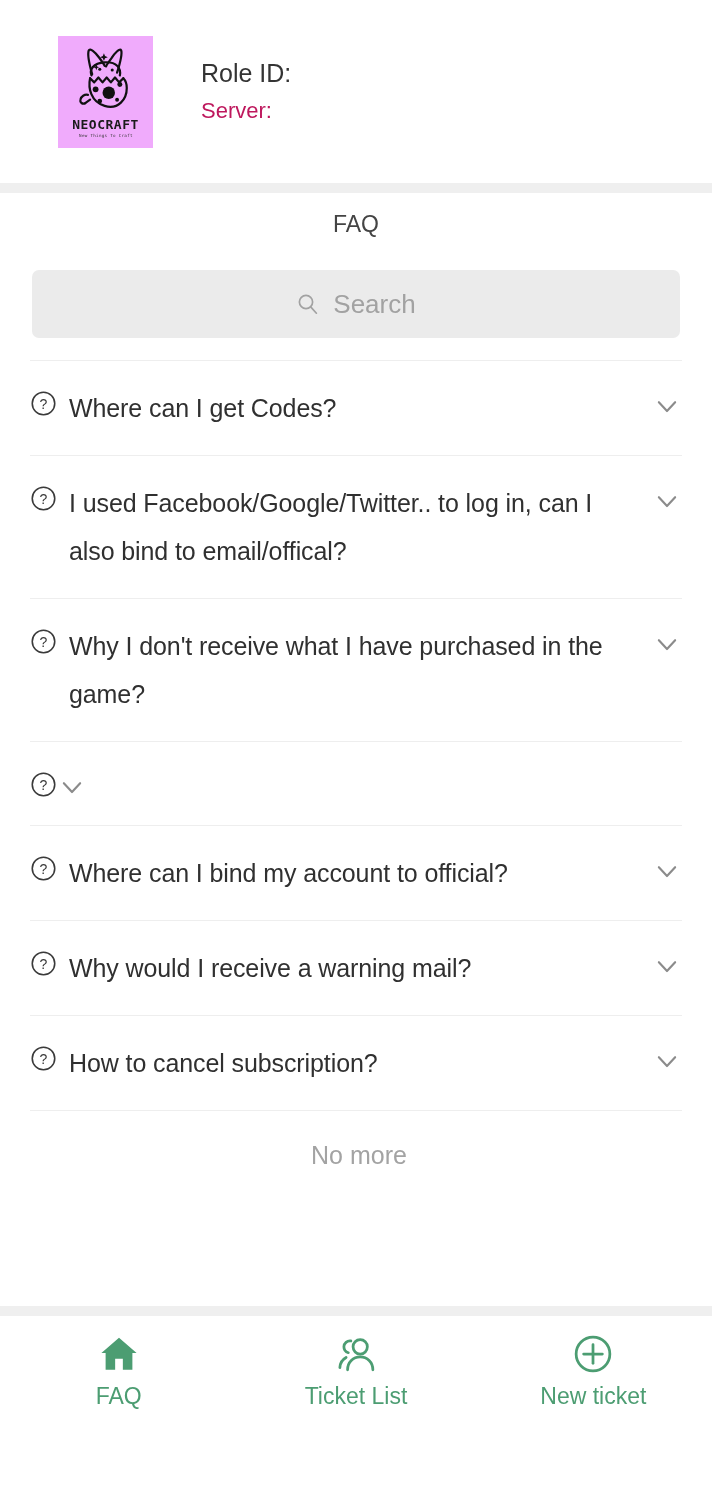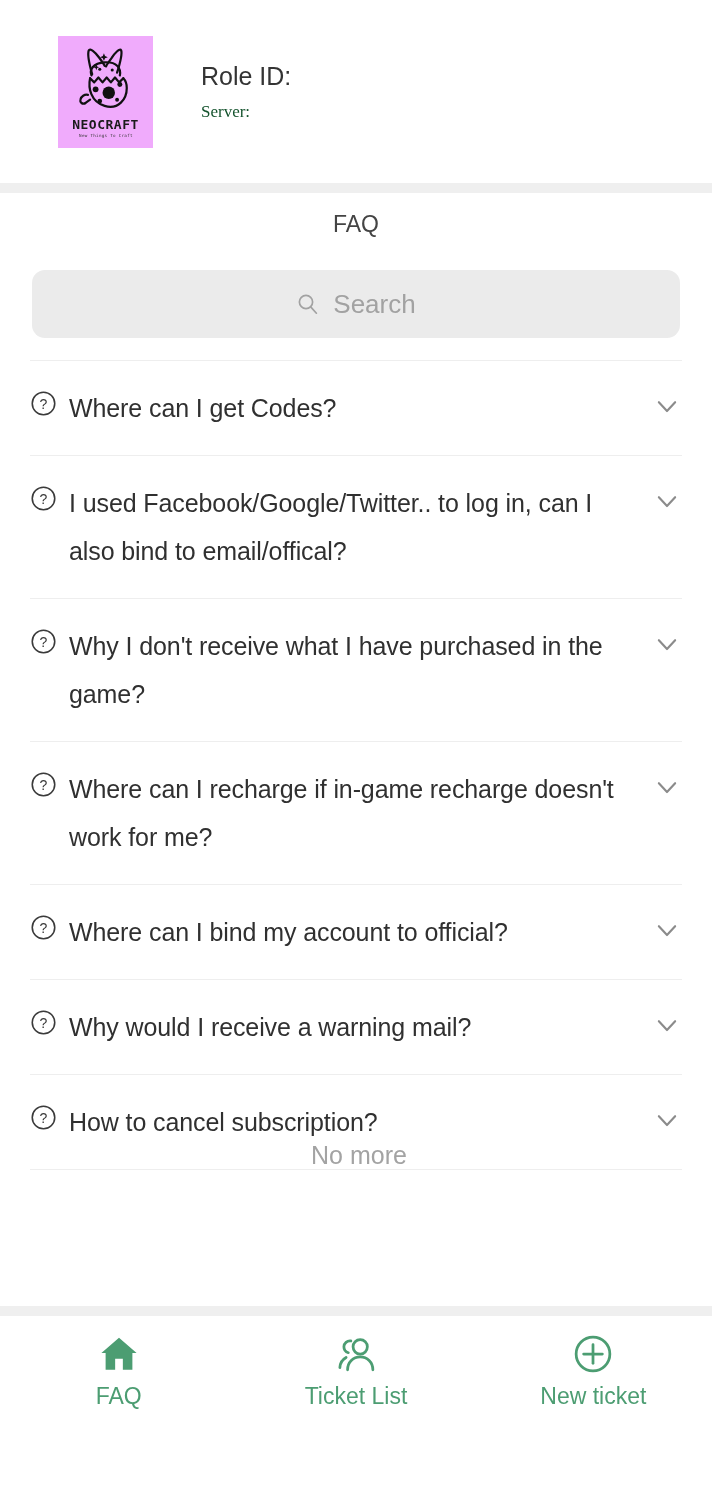--- a/index.html
+++ b/index.html
@@ -73,24 +73,23 @@
     display: flex;
     flex-direction: column;
     gap: 14px;
   }
   .role-id {
     font-size: 25px;
     color: #343434;
     line-height: 1;
   }
   .server {
-    font-size: 17px;
-    color: #14532d;
-    line-height: 1;
-    font-family: Liberation Serif, serif;
+    font-size: 22px;
+    color: #be185d;
+    line-height: 1;
   }
 
   
   .band {
     position: absolute;
     left: 0;
     width: 712px;
     height: 10px;
     background: #efefef;
   }
@@ -108,21 +107,21 @@
     line-height: 1;
   }
 
   
   .search-bar {
     position: absolute;
     left: 32px; top: 270px;
     width: 648px;
     height: 68px;
     background: #ebebeb;
-    border-radius: 13px;
+    border-radius: 7px;
     display: flex;
     align-items: center;
     justify-content: center;
     gap: 13px;
   }
   .search-icon { width: 24px; height: 24px; display:block; }
   .search-placeholder {
     font-size: 26px;
     color: #a2a2a2;
     line-height: 1;
@@ -278,21 +277,20 @@
       <svg class="chev" viewBox="0 0 24 24">
         <polyline points="5.5,9 12,16 18.5,9" fill="none" stroke="#8b8b8b" stroke-width="1.7" stroke-linecap="round" stroke-linejoin="round"></polyline>
       </svg>
     </div>
 
     <div class="faq-item">
       <svg class="q-icon" viewBox="0 0 24 24">
         <circle cx="12" cy="12" r="10" fill="none" stroke="#3a3a3a" stroke-width="1.4"></circle>
         <text x="12" y="16.6" text-anchor="middle" font-family="Liberation Sans, sans-serif" font-size="12.5" fill="#3a3a3a">?</text>
       </svg>
-      <div class="q-text">Where can I recharge if in-game recharge doesn't work for me?</div>
       <svg class="chev" viewBox="0 0 24 24">
         <polyline points="5.5,9 12,16 18.5,9" fill="none" stroke="#8b8b8b" stroke-width="1.7" stroke-linecap="round" stroke-linejoin="round"></polyline>
       </svg>
     </div>
 
     <div class="faq-item">
       <svg class="q-icon" viewBox="0 0 24 24">
         <circle cx="12" cy="12" r="10" fill="none" stroke="#3a3a3a" stroke-width="1.4"></circle>
         <text x="12" y="16.6" text-anchor="middle" font-family="Liberation Sans, sans-serif" font-size="12.5" fill="#3a3a3a">?</text>
       </svg>

